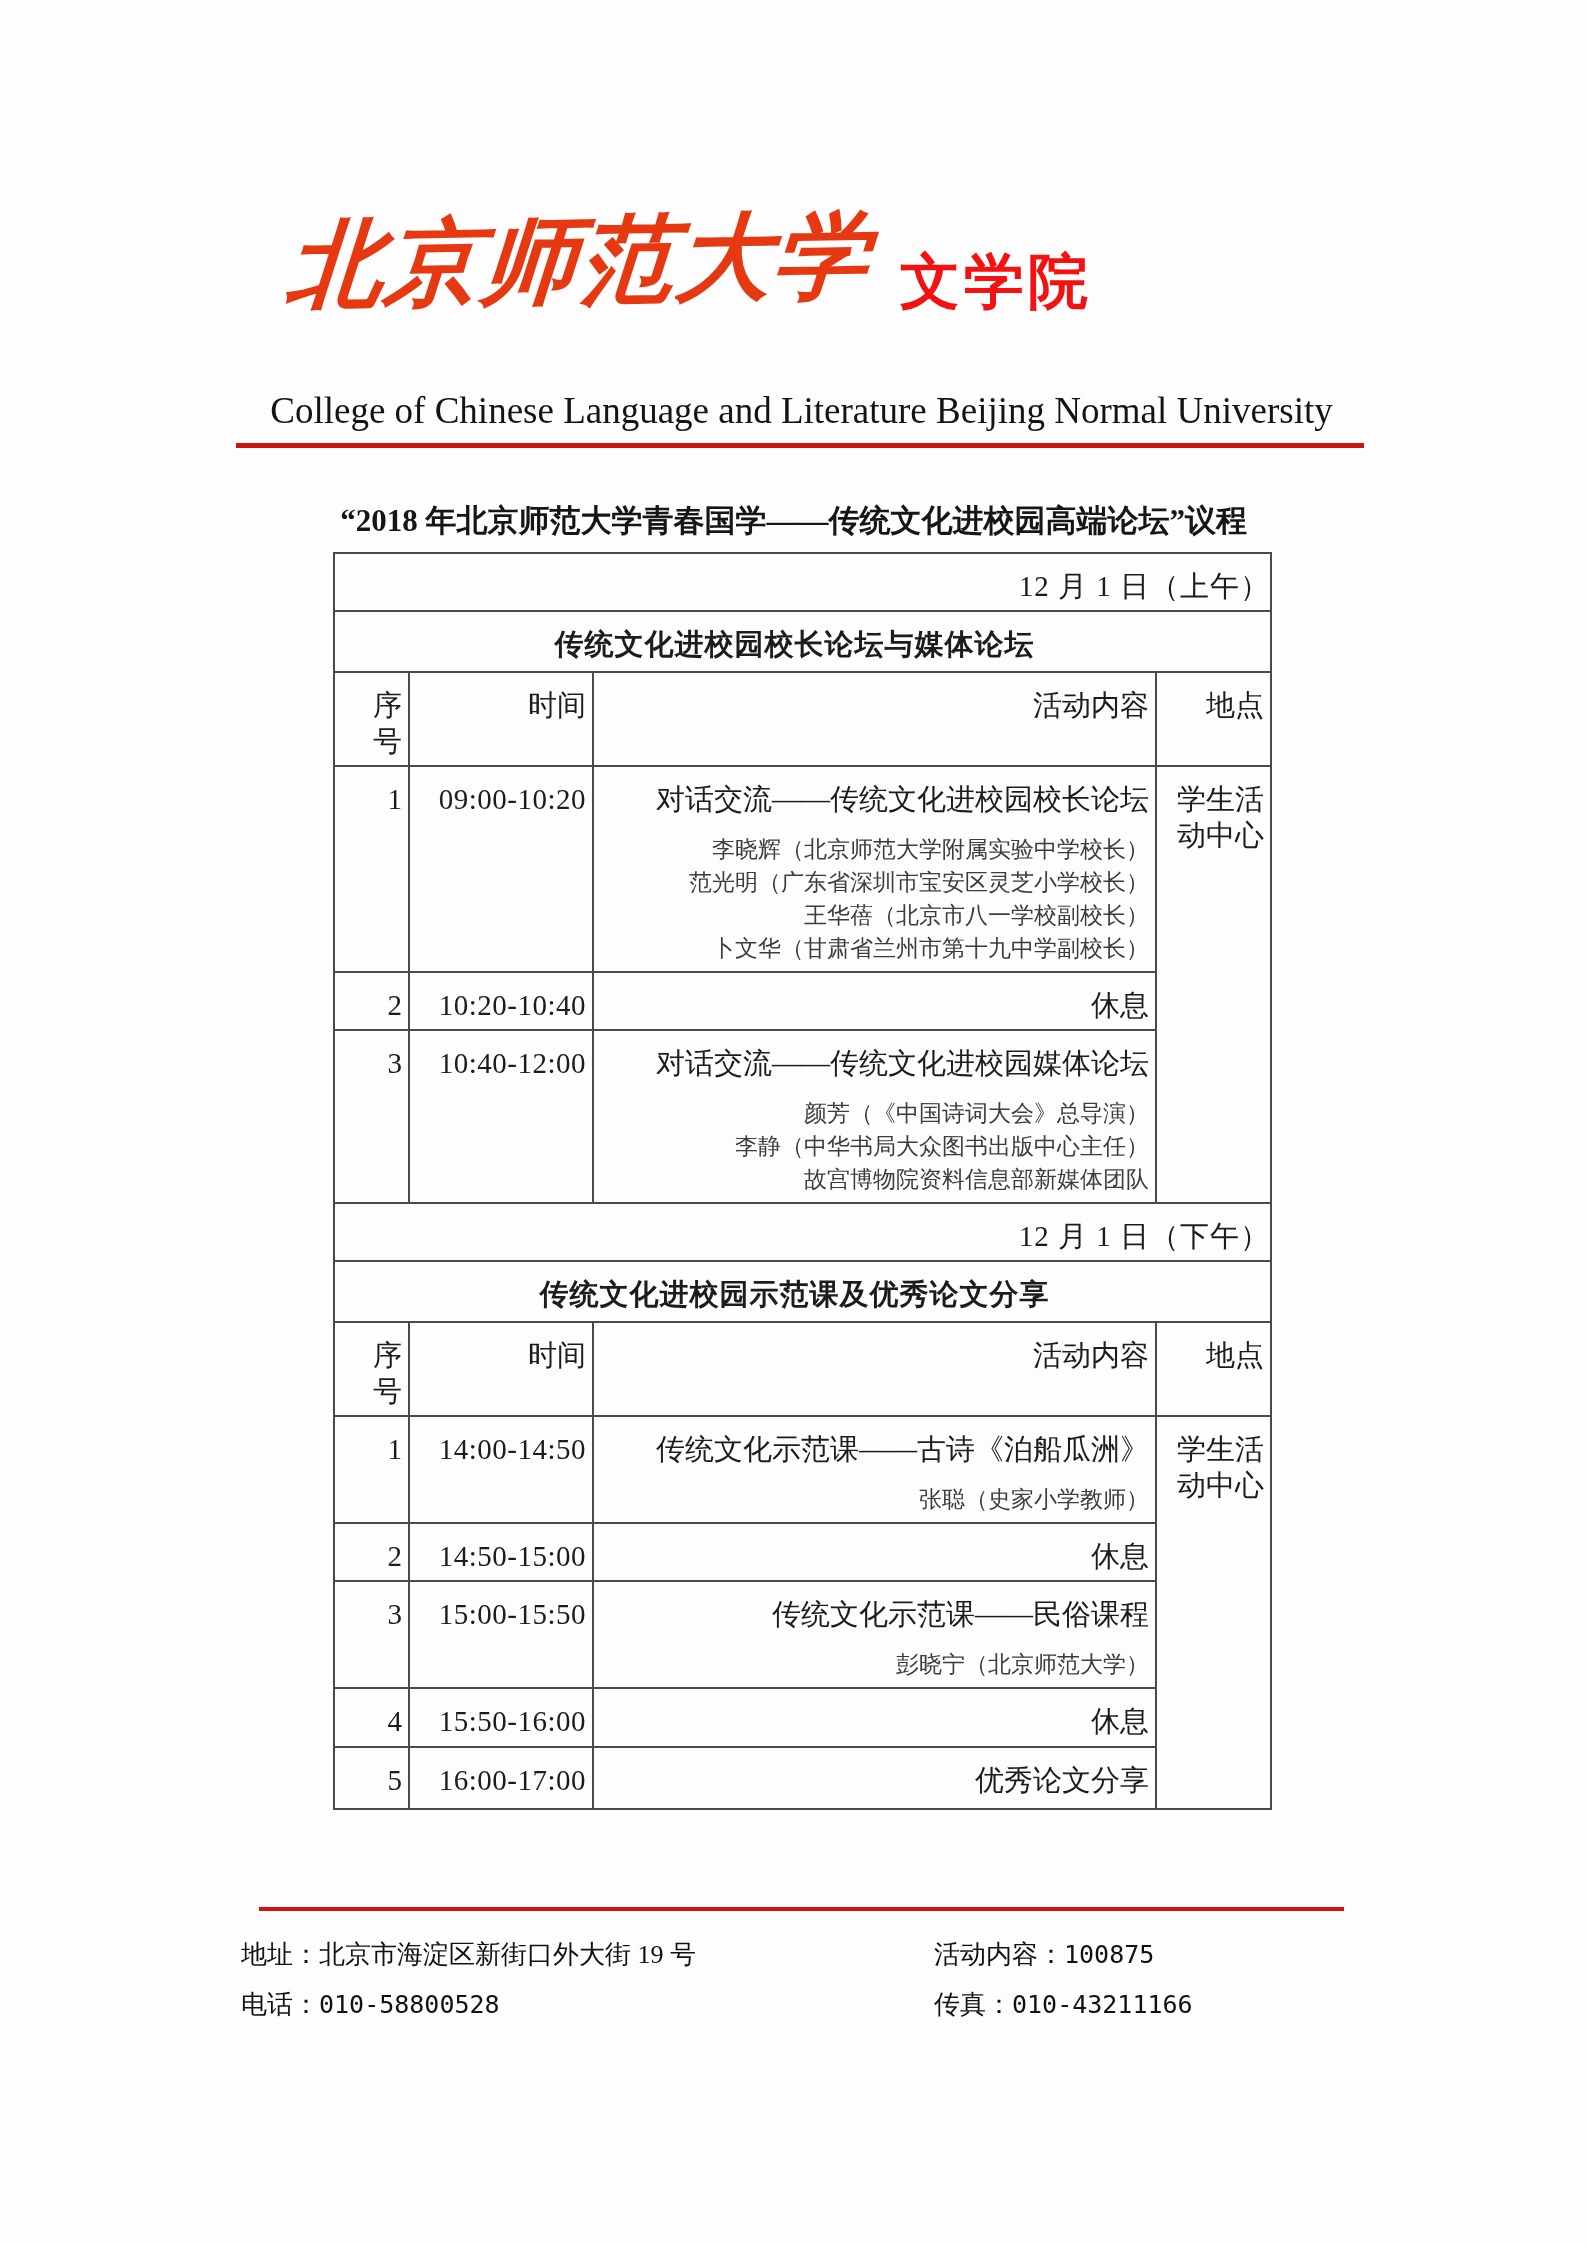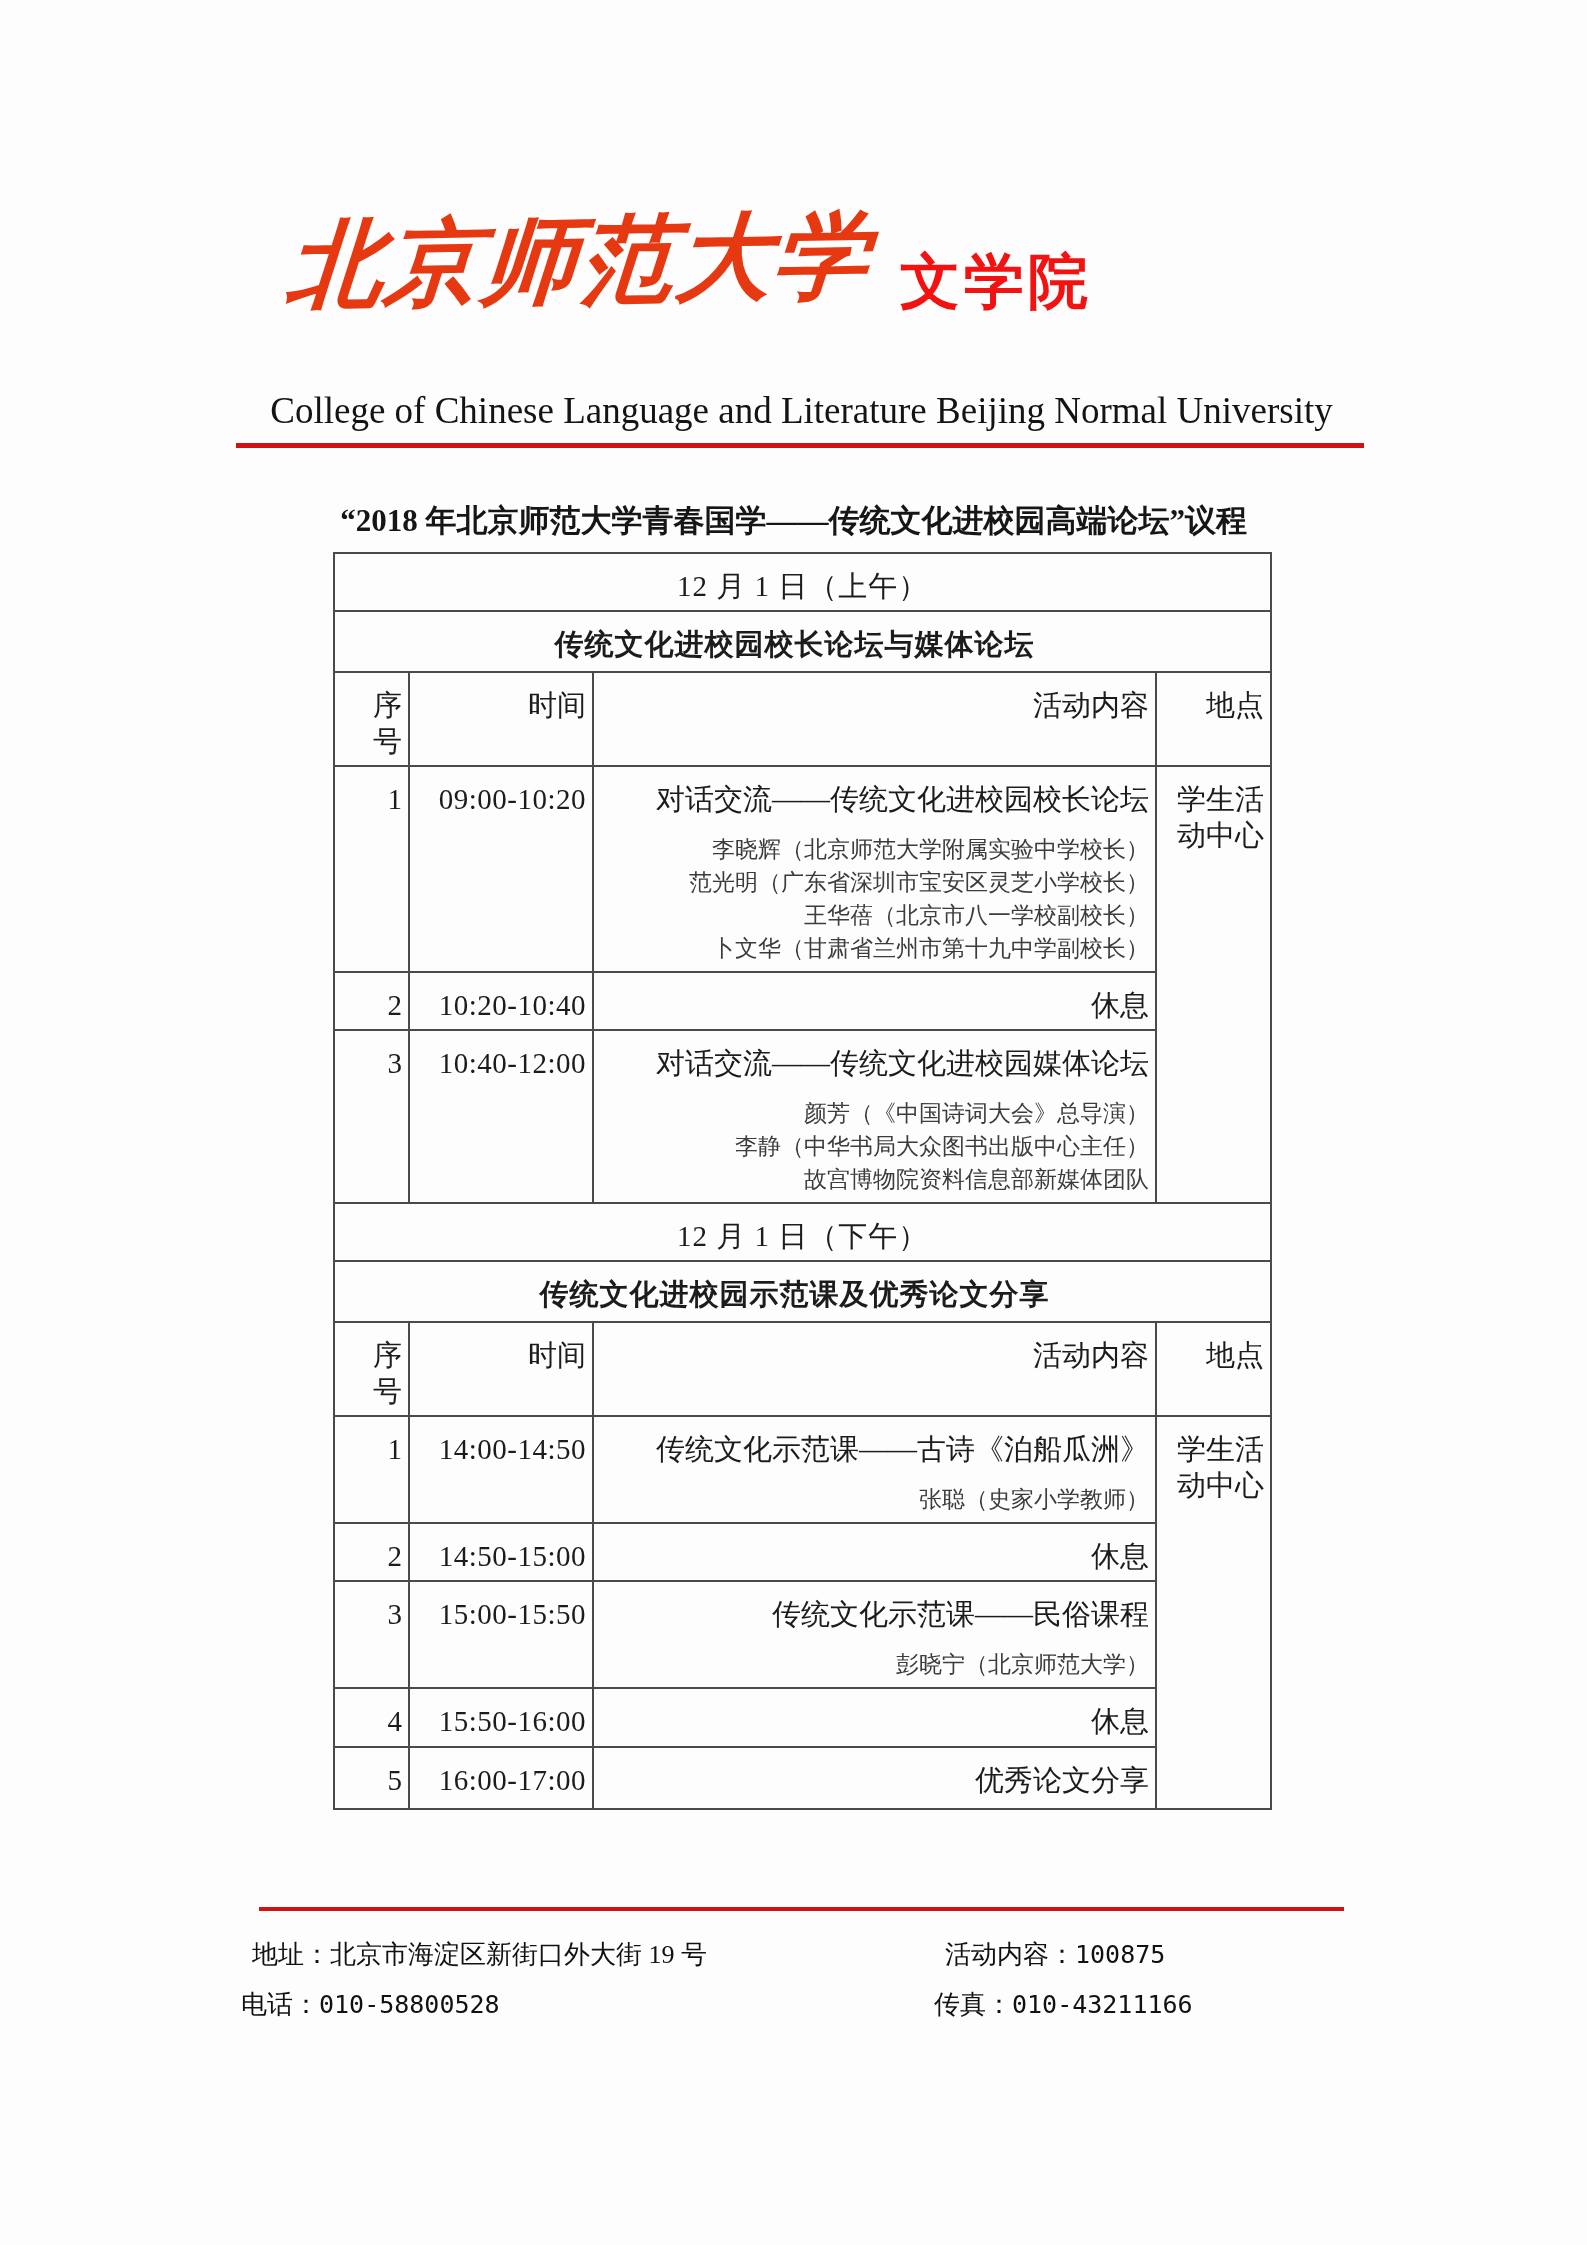--- a/index.html
+++ b/index.html
@@ -58,21 +58,21 @@
   }
   table.agenda td{
     border:2px solid #4a4a4a;
     vertical-align:top;
     font-size:29px;line-height:36px;
     padding:14px 6px 6px 12px;
     overflow:hidden;
     text-align:right;
   }
   tr.r-date td{
-    text-align:center;padding-left:0;padding-right:0;
+    text-align:right;padding-left:0;padding-right:0;
     letter-spacing:1px;
   }
   tr.r-section td{
     text-align:center;font-weight:700;padding-left:0;padding-right:16px;
     letter-spacing:1px;
   }
   td.c-content{padding-left:13px;}
   td.c-time{letter-spacing:0.5px;}
   td.c-loc{
     vertical-align:middle;
@@ -94,21 +94,21 @@
   tr.h-a1    td{height:71px;}
   tr.h-a2    td{height:35px;}
   tr.h-a3    td{height:77px;}
   tr.h-a4    td{height:37px;}
   tr.h-a5    td{height:40px;}
 
   
   .f-line{position:absolute;white-space:nowrap;font-size:26px;line-height:32px;color:#111;}
   .f-left{left:241px;}
   .f-right{left:934px;}
-  .f-row1{top:1939px;margin-left:11px;}
+  .f-row1{top:1939px;}
   .f-row2{top:1989px;}
   .f-row3{top:2047px;}
   .f-val{font-family:"DejaVu Sans Mono","Liberation Mono",monospace;font-size:25px;}
 </style>
 </head>
 <body>
 
 <div class="page">
 
   <div class="logo">

